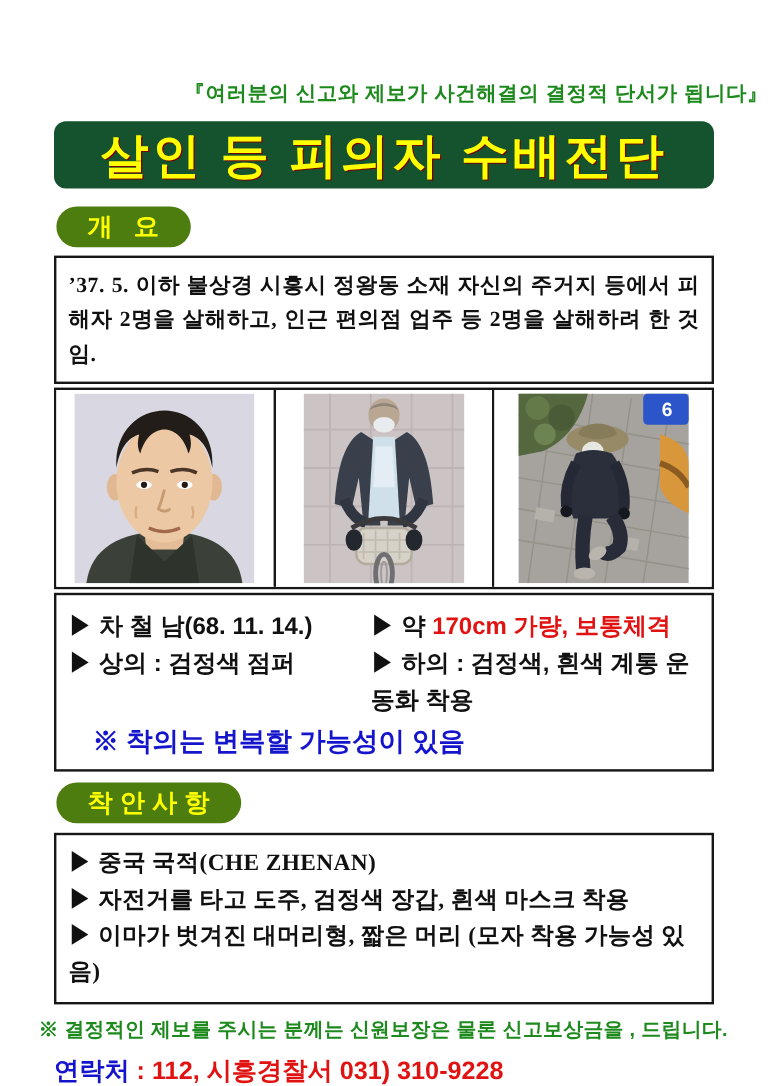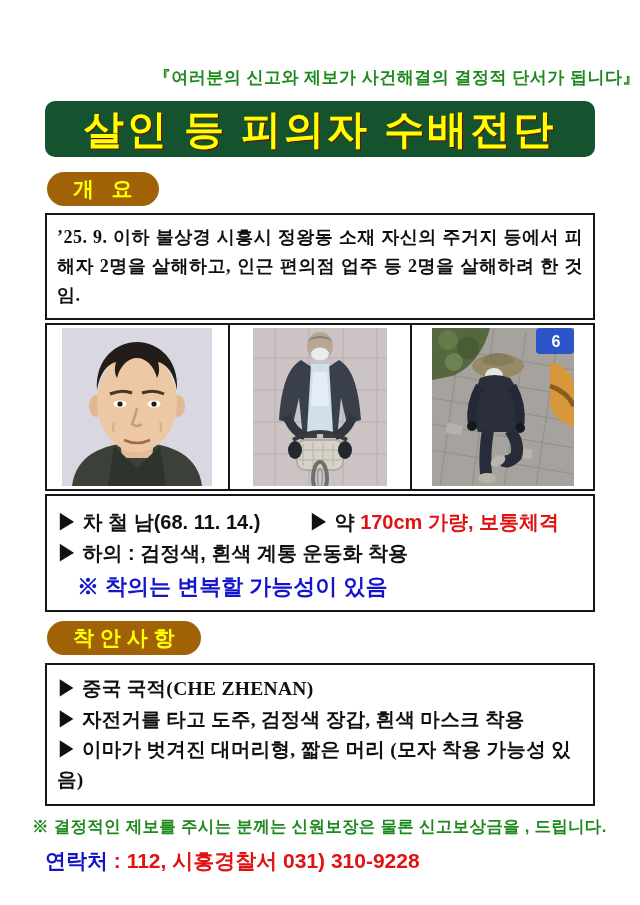--- a/index.html
+++ b/index.html
@@ -24,21 +24,21 @@
     background:#14532d; border-radius:10px;
     display:flex; align-items:center; justify-content:center;
   }
   .title-banner .title-text {
     color:#ffff00; font-size:40px; font-weight:bold; letter-spacing:3px;
     text-shadow:1px 1px 0 #7a0000;
   }
 
   
   .section-pill {
-    margin-left:47px; background:#a16207; border-radius:18px;
+    margin-left:47px; background:#4d7c0f; border-radius:18px;
     height:34px; display:inline-flex; align-items:center; justify-content:center;
     padding:0 26px; color:#ffff00; font-weight:bold; font-size:21px;
   }
   .pill-overview { margin-top:15px; }
   .pill-attention { margin-top:9px; }
 
   .frame-box {
     margin:0 auto; width:550px; border:2px solid #161616; background:#fff;
   }
 
@@ -89,21 +89,21 @@
 
   <div class="top-notice pre">『여러분의 신고와 제보가 사건해결의 결정적 단서가 됩니다』</div>
 
   <div class="title-banner">
     <span class="title-text pre">살인 등 피의자 수배전단</span>
   </div>
 
   <div class="section-pill pill-overview pre">개   요</div>
 
   <div class="frame-box overview-box">
-    <div class="body-text pre">’25. 9. 이하 불상경 시흥시 정왕동 소재 자신의 주거지 등에서 피해자 2명을 살해하고, 인근 편의점 업주 등 2명을 살해하려 한 것임.</div>
+    <div class="body-text pre">’37. 5. 이하 불상경 시흥시 정왕동 소재 자신의 주거지 등에서 피해자 2명을 살해하고, 인근 편의점 업주 등 2명을 살해하려 한 것임.</div>
   </div>
 
   <div class="frame-box photos-box">
 
     <div class="photo-cell">
       <svg width="150" height="158" viewBox="0 0 150 158">
         <rect x="0" y="0" width="150" height="158" fill="#d9d8e2"></rect>
         <rect x="0" y="0" width="150" height="158" fill="none"></rect>
 
         <path d="M10,158 C14,128 38,116 75,114 C112,116 136,128 140,158 Z" fill="#3b4138"></path>
@@ -208,20 +208,21 @@
     </div>
 
   </div>
 
   <div class="frame-box desc-box">
     <div class="desc-line">
       <span class="desc-left pre">▶ 차 철 남(68. 11. 14.)</span>
       <span><span class="pre">▶ 약 </span><span class="red-text pre">170cm 가량, 보통체격</span></span>
     </div>
     <div class="desc-line">
+      <span class="desc-left pre">▶ 상의 : 검정색 점퍼</span>
       <span class="pre">▶ 하의 : 검정색, 흰색 계통 운동화 착용</span>
     </div>
     <div class="desc-note blue-text pre">※ 착의는 변복할 가능성이 있음</div>
   </div>
 
   <div class="section-pill pill-attention pre">착 안 사 항</div>
 
   <div class="frame-box attention-box">
     <div class="attention-item pre">▶ 중국 국적(CHE ZHENAN)</div>
     <div class="attention-item pre">▶ 자전거를 타고 도주, 검정색 장갑, 흰색 마스크 착용</div>

